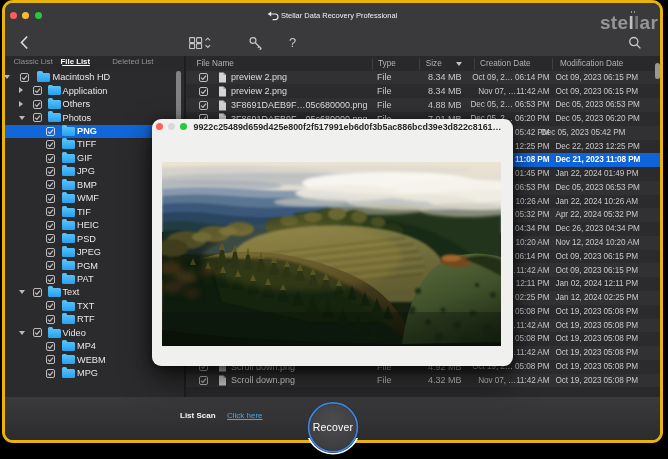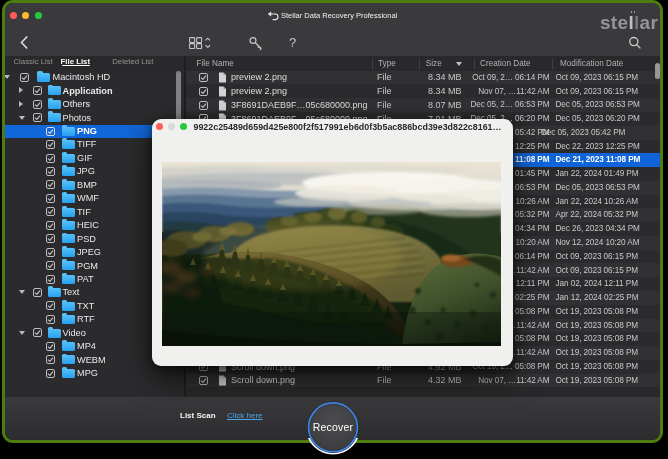--- a/index.html
+++ b/index.html
@@ -1,16 +1,16 @@
 <!DOCTYPE html>
 <html><head><meta charset="utf-8">
 <style>
 html,body{margin:0;padding:0;width:668px;height:459px;background:#000;overflow:hidden;
  font-family:"Liberation Sans",sans-serif;-webkit-font-smoothing:antialiased}
-#frame{position:absolute;left:2px;top:0;width:661px;height:443px;border-radius:11px;background:#4d7c0f}
+#frame{position:absolute;left:2px;top:0;width:661px;height:443px;border-radius:11px;background:#eab308}
 #win{position:absolute;left:3px;top:3px;right:3px;bottom:3px;border-radius:8px;background:#2a2a2c;overflow:hidden}
 #cv{position:absolute;left:-5px;top:-3px;width:668px;height:459px}
 .cb{position:absolute;width:9px;height:9px;border:1px solid #bcbcbe;border-radius:2px;box-sizing:border-box}
 .cb svg{position:absolute;left:-1px;top:-1px}
 .fold{position:absolute;width:13px;height:9px;background:linear-gradient(#55c0f8,#27a0ef);border-radius:1.5px}
 .fold::before{content:"";position:absolute;left:0;top:-1.9px;width:5.5px;height:3px;background:#55c0f8;border-radius:1.5px 1.5px 0 0}
 .ad{position:absolute;width:0;height:0;border-left:3.8px solid transparent;border-right:3.8px solid transparent;border-top:4.6px solid #bababc}
 .ar{position:absolute;width:0;height:0;border-top:3.8px solid transparent;border-bottom:3.8px solid transparent;border-left:4.6px solid #bababc}
 .tt{position:absolute;font-size:9.2px;line-height:10.5px;white-space:nowrap}
 .tc{position:absolute;font-size:9px;line-height:10.2px;color:#c9c9cb;white-space:nowrap}
@@ -122,21 +122,21 @@
           <svg width="9" height="9" viewBox="0 0 9 9">
             <path d="M2 4.6 L3.9 6.4 L7 2.6" stroke="#bcbcbe" stroke-width="1.3" fill="none"></path>
           </svg>
         </div>
 <svg class="fi" style="left:217.5px;top:99.62500000000001px" width="9" height="11" viewBox="0 0 9 11">
           <path d="M1 0.5 H5.5 L8 3 V10.5 H1 Z" fill="#d4d4d6"></path>
           <path d="M5.5 0.5 L8 3 H5.5 Z" fill="#9a9a9c"></path>
         </svg>
 <div class="tc" style="left:231px;top:100.03px;color:#dededf">3F8691DAEB9F…05c680000.png</div>
 <div class="tc" style="left:377px;top:100.03px">File</div>
-<div class="tc" style="left:428px;top:100.03px">8.07 MB</div>
+<div class="tc" style="left:428px;top:100.03px">4.88 MB</div>
 <div class="dt" style="right:118.5px;top:100.33px;color:#c9c9cb;font-weight:400">Dec 05, 2… 06:53 PM</div>
 <div class="dt" style="left:555.5px;top:100.33px;color:#c9c9cb;font-weight:400">Dec 05, 2023 06:53 PM</div>
 <div style="position:absolute;left:185.5px;top:112.01px;width:474.5px;height:13.77px;background:#2b2b2d"></div>
 <div class="cb" style="left:198.8px;top:114.29500000000002px;border-color:#bcbcbe">
           <svg width="9" height="9" viewBox="0 0 9 9">
             <path d="M2 4.6 L3.9 6.4 L7 2.6" stroke="#bcbcbe" stroke-width="1.3" fill="none"></path>
           </svg>
         </div>
 <svg class="fi" style="left:217.5px;top:113.39500000000001px" width="9" height="11" viewBox="0 0 9 11">
           <path d="M1 0.5 H5.5 L8 3 V10.5 H1 Z" fill="#d4d4d6"></path>
@@ -237,21 +237,21 @@
         </div>
 <div class="fold" style="left:37px;top:73.02499999999999px"></div>
 <div class="tt" style="left:52.5px;top:72.22px;font-weight:400;color:#e9e9eb">Macintosh HD</div>
 <div class="ar" style="left:19px;top:87.28px"></div>
 <div class="cb" style="left:32.5px;top:86.275px;border-color:#bcbcbe">
           <svg width="9" height="9" viewBox="0 0 9 9">
             <path d="M2 4.6 L3.9 6.4 L7 2.6" stroke="#bcbcbe" stroke-width="1.3" fill="none"></path>
           </svg>
         </div>
 <div class="fold" style="left:47.5px;top:86.475px"></div>
-<div class="tt" style="left:62.5px;top:85.67px;font-weight:700;color:#e9e9eb">Application</div>
+<div class="tt" style="left:62.5px;top:85.67px;font-weight:400;color:#e9e9eb">Application</div>
 <div class="ar" style="left:19px;top:100.72px"></div>
 <div class="cb" style="left:32.5px;top:99.725px;border-color:#bcbcbe">
           <svg width="9" height="9" viewBox="0 0 9 9">
             <path d="M2 4.6 L3.9 6.4 L7 2.6" stroke="#bcbcbe" stroke-width="1.3" fill="none"></path>
           </svg>
         </div>
 <div class="fold" style="left:47.5px;top:99.92499999999998px"></div>
 <div class="tt" style="left:62.5px;top:99.12px;font-weight:400;color:#e9e9eb">Others</div>
 <div class="ad" style="left:19px;top:115.57px"></div>
 <div class="cb" style="left:32.5px;top:113.175px;border-color:#bcbcbe">

